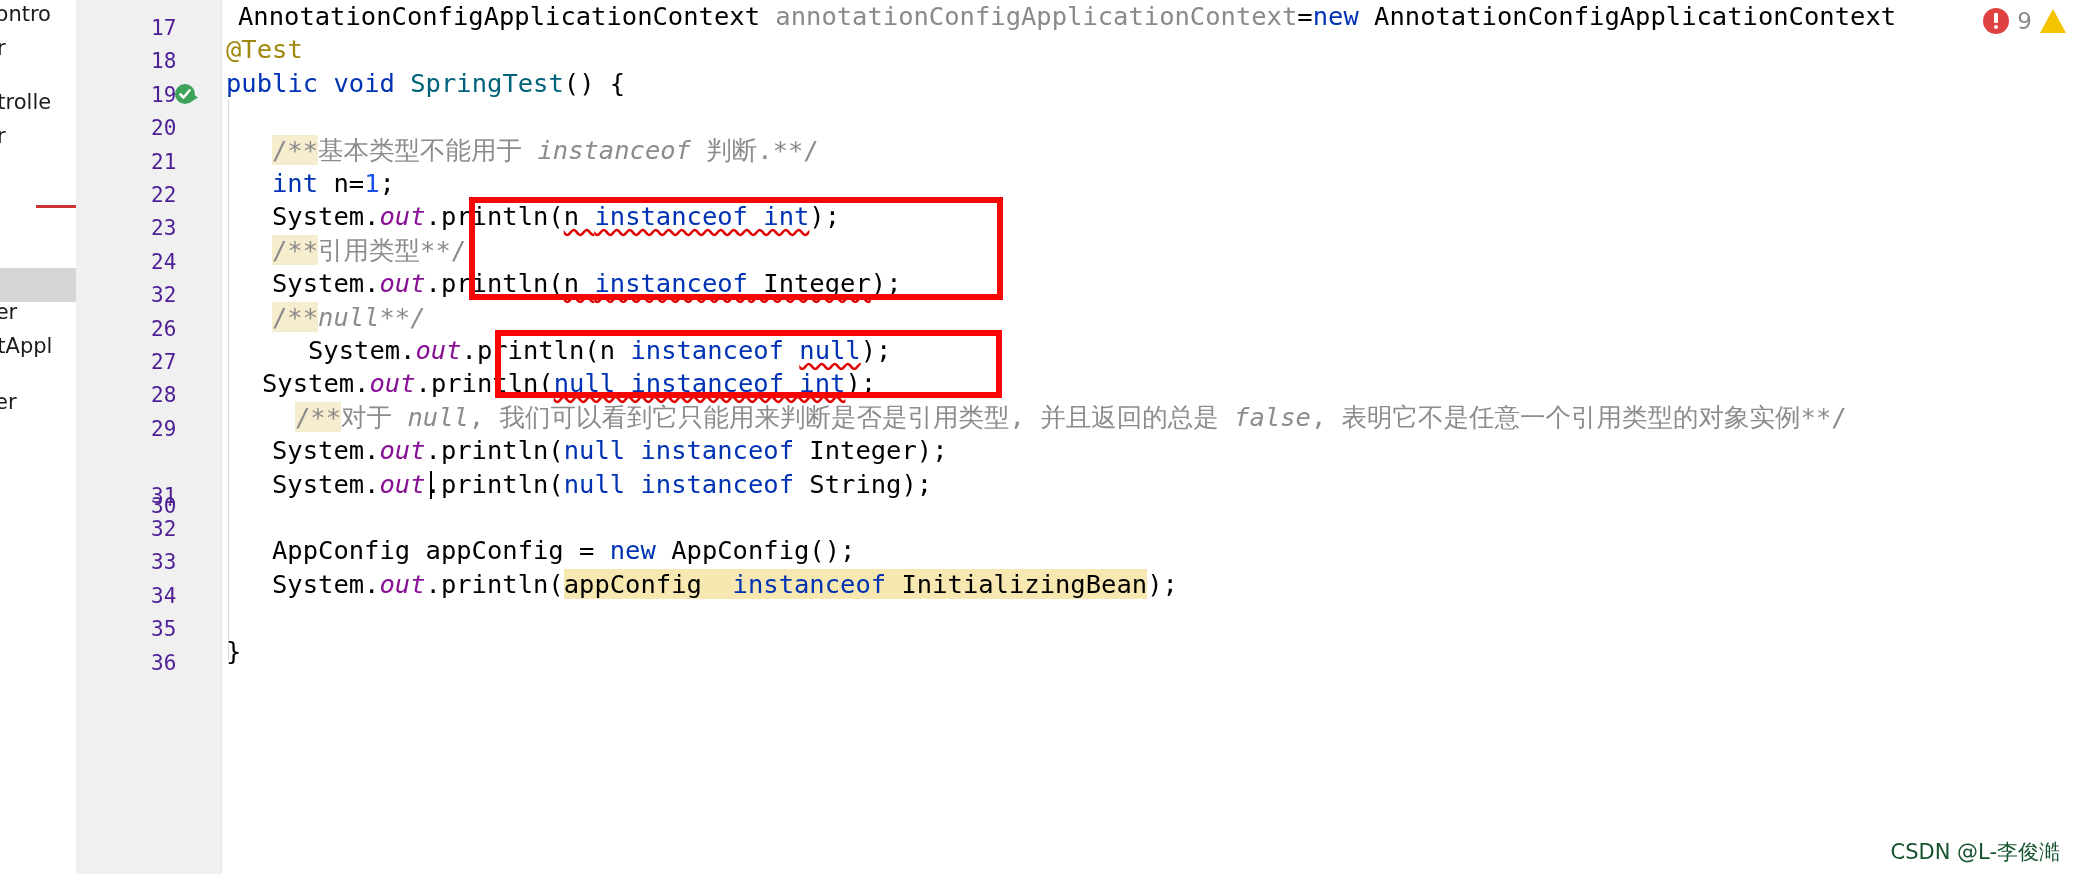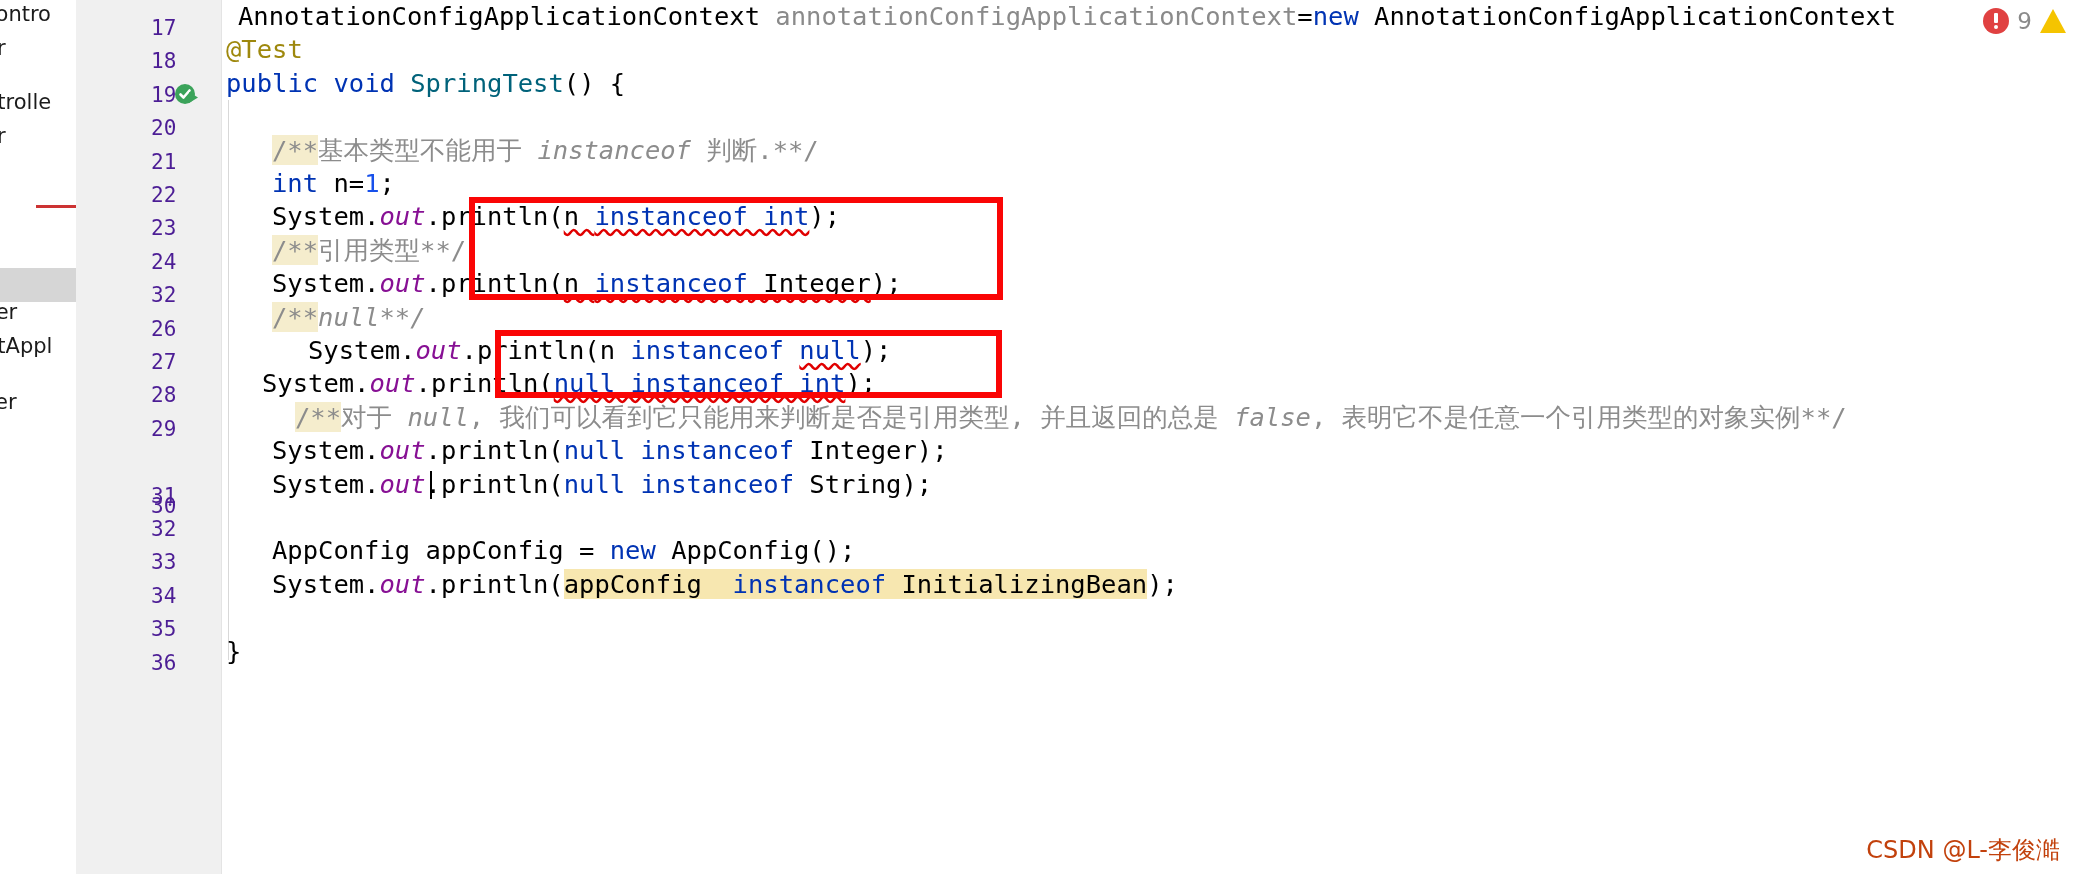--- a/index.html
+++ b/index.html
@@ -95,21 +95,21 @@
     background:#ffffff;border-radius:50%;
   }
   .err-count{font-size:23px;color:#8a8a8a;font-family:"DejaVu Sans","Liberation Sans",sans-serif;}
   .warn-tri{
     width:0;height:0;border-left:13px solid transparent;border-right:13px solid transparent;
     border-bottom:24px solid #f5c400;
   }
   
   #watermark{
     position:absolute;right:14px;bottom:8px;
-    font-size:24px;color:#c2410c;
+    font-size:21px;color:#14532d;
     font-family:"DejaVu Sans","Liberation Sans",sans-serif;
   }
   .cursor-caret{
     position:absolute;width:2px;height:28px;background:#000;
   }
 </style>
 </head>
 <body>
 
 <div id="project-panel">

